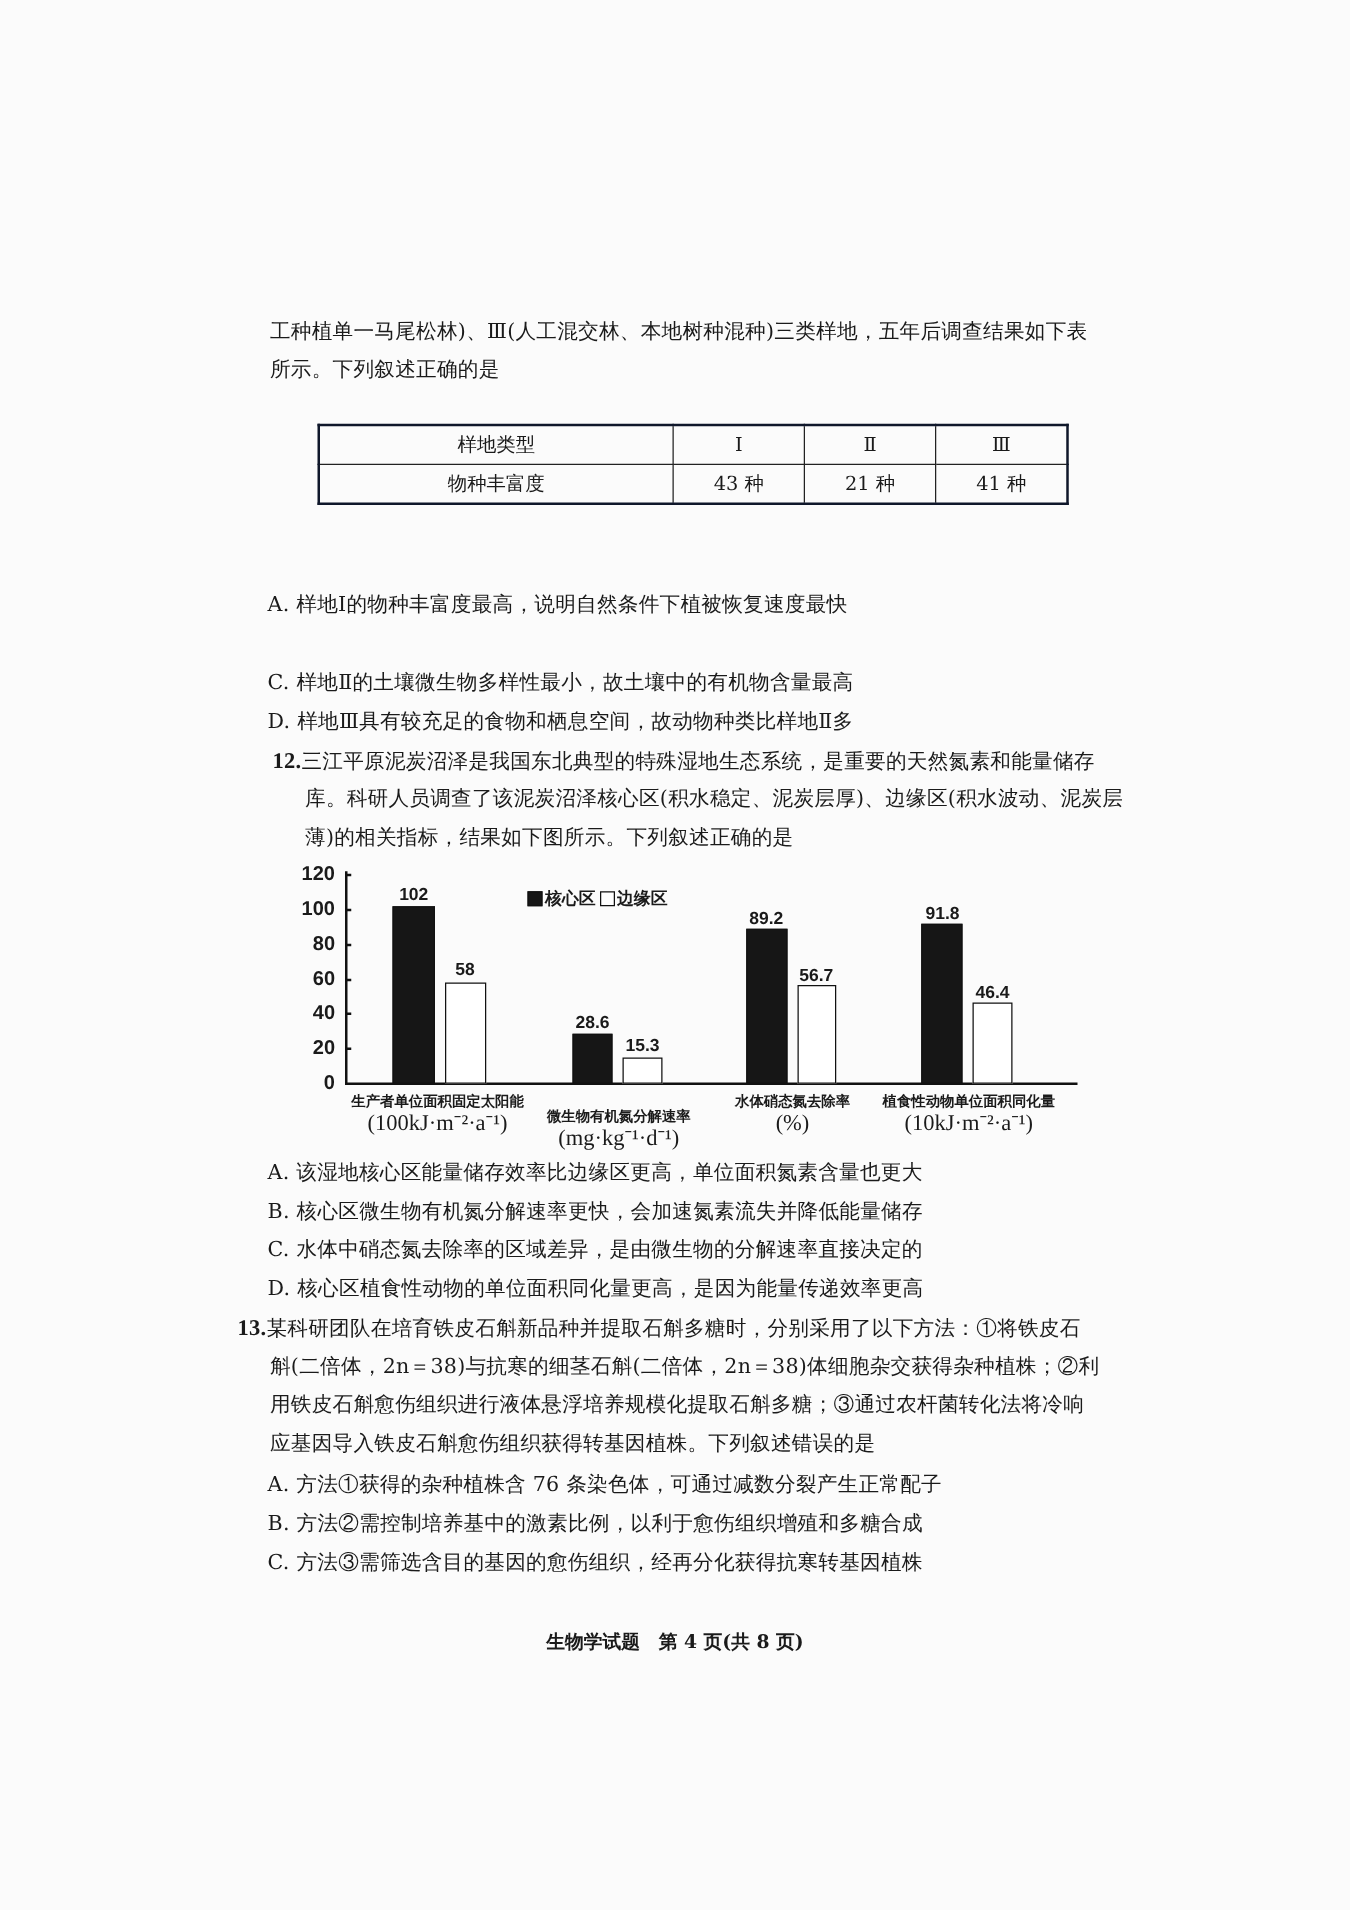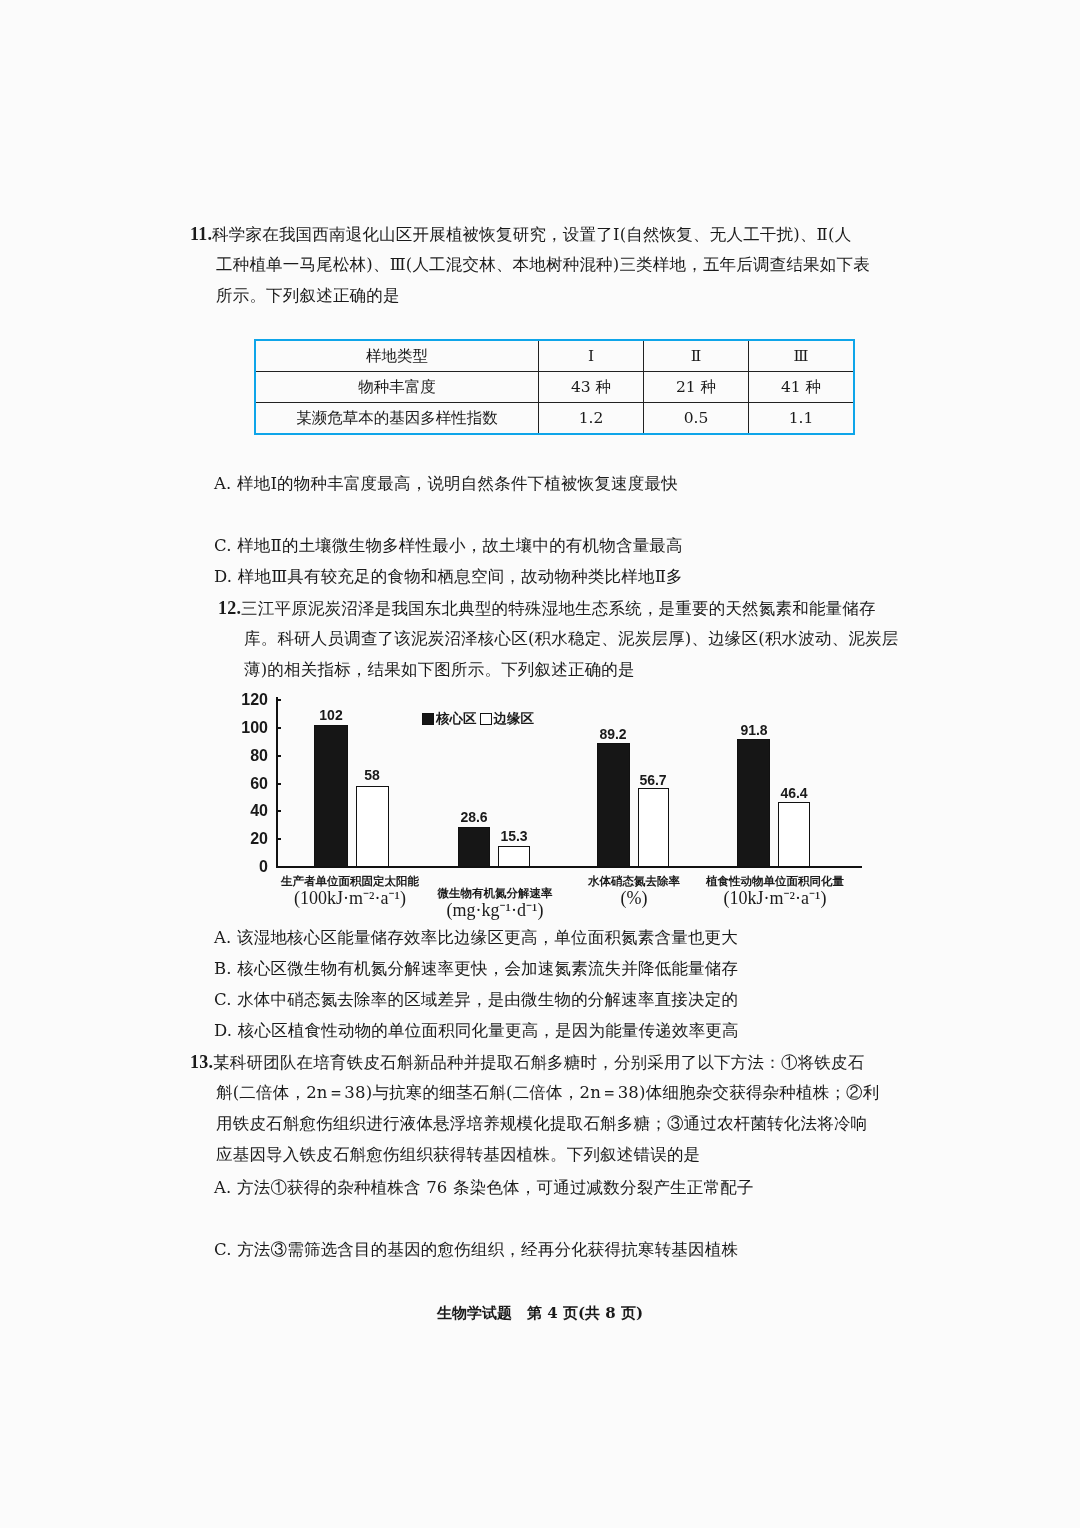--- a/index.html
+++ b/index.html
@@ -3,63 +3,54 @@
 <meta charset="utf-8">
 <style>
   html,body{margin:0;padding:0;}
   body{width:1080px;height:1528px;background:#fbfbfb;position:relative;overflow:hidden;
        font-family:"DejaVu Serif","Liberation Serif",serif;color:#1a1a1a;}
   .abs{position:absolute;}
   .line{position:absolute;left:0;font-size:16.5px;line-height:20px;white-space:nowrap;letter-spacing:0.2px;}
   .qnum{font-weight:bold;font-family:"Liberation Serif",serif;font-size:18px;}
   table.t{position:absolute;left:254px;top:339px;border-collapse:collapse;font-size:15.5px;}
   table.t td{border:1.5px solid #222;height:30px;text-align:center;padding:0;}
-  table.t{border:2px solid #0ea5e9;}
+  table.t{border:2px solid #0f172a;}
   .chart{position:absolute;left:230px;top:685px;width:650px;height:230px;}
   .ytick{position:absolute;left:0;width:38px;text-align:right;font-family:"Liberation Sans",sans-serif;font-size:16px;font-weight:bold;line-height:16px;}
   .bar{position:absolute;bottom:0;box-sizing:border-box;border:1.5px solid #111;}
   .bar.core{background:#161616;}
   .bar.edge{background:#fff;}
   .vlabel{position:absolute;font-family:"Liberation Sans",sans-serif;font-weight:bold;font-size:14px;text-align:center;width:60px;}
   .xlab{position:absolute;text-align:center;font-size:11.5px;font-weight:bold;line-height:17px;width:170px;}
   .xlab .u{font-size:18px;font-weight:normal;font-family:"Liberation Serif",serif;}
   .legend{position:absolute;font-size:13.5px;font-weight:bold;display:flex;align-items:center;}
   .sw{display:inline-block;width:12px;height:12px;border:1.5px solid #111;box-sizing:border-box;margin-right:2px;}
   .footer{position:absolute;left:0;width:1080px;text-align:center;top:1304px;font-size:15px;font-weight:bold;}
 </style>
 </head>
 <body>
 
 <div class="abs" style="left:190px;top:224px;width:720px;height:100px;">
-  <div class="line" style="top:0;left:0;">
-    <span class="qnum">11.</span><span>科学家在我国西南退化山区开展植被恢复研究，设置了Ⅰ(自然恢复、无人工干扰)、Ⅱ(人</span>
-  </div>
   <div class="line" style="top:31px;left:26px;">工种植单一马尾松林)、Ⅲ(人工混交林、本地树种混种)三类样地，五年后调查结果如下表</div>
   <div class="line" style="top:62px;left:26px;">所示。下列叙述正确的是</div>
 </div>
 
 <table class="t">
   <tbody>
       <tr>
     <td style="width:282px">样地类型</td>
     <td style="width:104px">Ⅰ</td>
     <td style="width:104px">Ⅱ</td>
     <td style="width:104px">Ⅲ</td>
   </tr>
   <tr>
     <td>物种丰富度</td>
     <td>43 种</td>
     <td>21 种</td>
     <td>41 种</td>
-  </tr>
-  <tr>
-    <td>某濒危草本的基因多样性指数</td>
-    <td>1.2</td>
-    <td>0.5</td>
-    <td>1.1</td>
   </tr>
 </tbody>
   </table>
 
 <div class="abs" style="left:214px;top:474px;width:700px;height:120px;">
   <div class="line" style="top:0">A. 样地Ⅰ的物种丰富度最高，说明自然条件下植被恢复速度最快</div>
   <div class="line" style="top:62px">C. 样地Ⅱ的土壤微生物多样性最小，故土壤中的有机物含量最高</div>
   <div class="line" style="top:93px">D. 样地Ⅲ具有较充足的食物和栖息空间，故动物种类比样地Ⅱ多</div>
 </div>
 
@@ -150,16 +141,17 @@
   <div class="line" style="top:0;left:0;">
     <span class="qnum">13.</span><span>某科研团队在培育铁皮石斛新品种并提取石斛多糖时，分别采用了以下方法：①将铁皮石</span>
   </div>
   <div class="line" style="top:31px;left:26px;">斛(二倍体，2n＝38)与抗寒的细茎石斛(二倍体，2n＝38)体细胞杂交获得杂种植株；②利</div>
   <div class="line" style="top:62px;left:26px;">用铁皮石斛愈伤组织进行液体悬浮培养规模化提取石斛多糖；③通过农杆菌转化法将冷响</div>
   <div class="line" style="top:93px;left:26px;">应基因导入铁皮石斛愈伤组织获得转基因植株。下列叙述错误的是</div>
 </div>
 
 <div class="abs" style="left:214px;top:1178px;width:700px;height:120px;">
   <div class="line" style="top:0">A. 方法①获得的杂种植株含 76 条染色体，可通过减数分裂产生正常配子</div>
+  <div class="line" style="top:31px">B. 方法②需控制培养基中的激素比例，以利于愈伤组织增殖和多糖合成</div>
   <div class="line" style="top:62px">C. 方法③需筛选含目的基因的愈伤组织，经再分化获得抗寒转基因植株</div>
 </div>
 
 <div class="footer">生物学试题　第 4 页(共 8 页)</div>
 
 </body></html>

